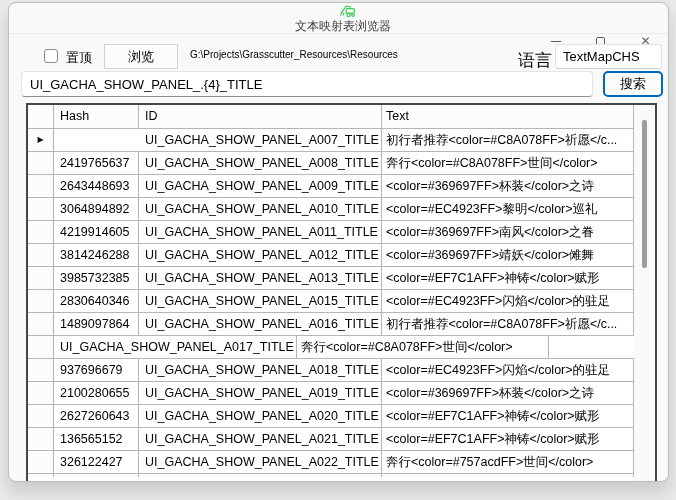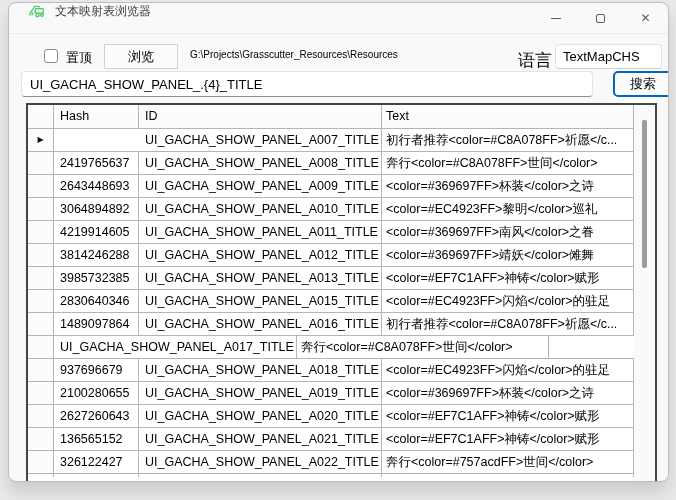--- a/index.html
+++ b/index.html
@@ -10,21 +10,21 @@
     font-family:"Liberation Sans","DejaVu Sans",sans-serif;
     color:#000;
   }
   .window {
     position:absolute; left:8px; top:2px; width:661px; height:480px;
     background:#f9f9f9; border:1px solid #bdbdbd; border-radius:8px;
     box-shadow:0 10px 16px rgba(0,0,0,.13);
     overflow:hidden;
   }
   
-  .titlebar { height:31px; display:flex; border-bottom:1px solid #ececec; }
+  .titlebar { height:31px; display:flex; align-items:center; border-bottom:1px solid #ececec;flex-direction:column; }
   .app-icon { margin-left:19px; width:18px; height:15px; display:flex; align-items:center; }
   .win-title { margin-left:9px; font-size:12px; color:#3c3c3c; }
   .ctrls { margin-left:auto; display:flex; height:100%; }
   .ctrl { width:45px; height:100%; display:flex; align-items:center; justify-content:center; color:#5c5c5c; }
   .min-glyph { width:10px; height:1px; background:#5c5c5c; display:block; }
   .max-glyph { width:9px; height:9px; border:1px solid #5c5c5c; border-radius:2px; display:block; }
   .close-glyph { font-size:12px; line-height:1; }
   
   .pin-box { position:absolute; left:35px; top:46px; width:14px; height:14px;
     background:#fff; border:1px solid #8a8a8a; border-radius:3px; }
@@ -37,21 +37,21 @@
   .lang-select { position:absolute; left:546px; top:41px; width:107px; height:25px;
     background:#fff; border:1px solid #e2e2e2; border-bottom-color:#cfcfcf; border-radius:4px;
     font-size:13px; display:flex; align-items:center; padding:0 7px;gap:40px; }
   .lang-chevron { margin-left:auto; font-size:11px; color:#474747; line-height:0.6; }
   
   .search-input { position:absolute; left:12px; top:68px; width:572px; height:26px;
     background:#fff; border:1px solid #e3e3e3; border-bottom:1px solid #8f8f8f; border-radius:4px;
     font-size:13px; padding:9px 8px; font-family:inherit; color:#000; outline:none; }
   .search-btn { position:absolute; left:594px; top:68px; width:60px; height:26px;
     background:#fcfcfc; border:2px solid #0067c0; border-radius:5px;
-    font-size:13px; display:flex; align-items:center; justify-content:center;margin-left:10px; }
+    font-size:13px; display:flex; align-items:center; justify-content:center; }
   
   .grid { position:absolute; left:17px; top:100px; width:631px; height:460px;
     border:2px solid #454545; background:#fff; display:flex; overflow:hidden; }
   .grid-main { width:606px; overflow:hidden; }
   .t-row { display:flex; height:23px; border-bottom:1px solid #b5b5b5; background:#fff; }
   .t-row.header { height:24px; background:#fcfcfc; }
   .t-row.partial { height:3px; overflow:hidden; border-bottom:none; }
   .cell { padding:0 0 0 6px; font-size:12.5px; line-height:22px;
     white-space:nowrap; overflow:hidden; border-right:1px solid #b5b5b5; }
   .header .cell { line-height:23px; }

